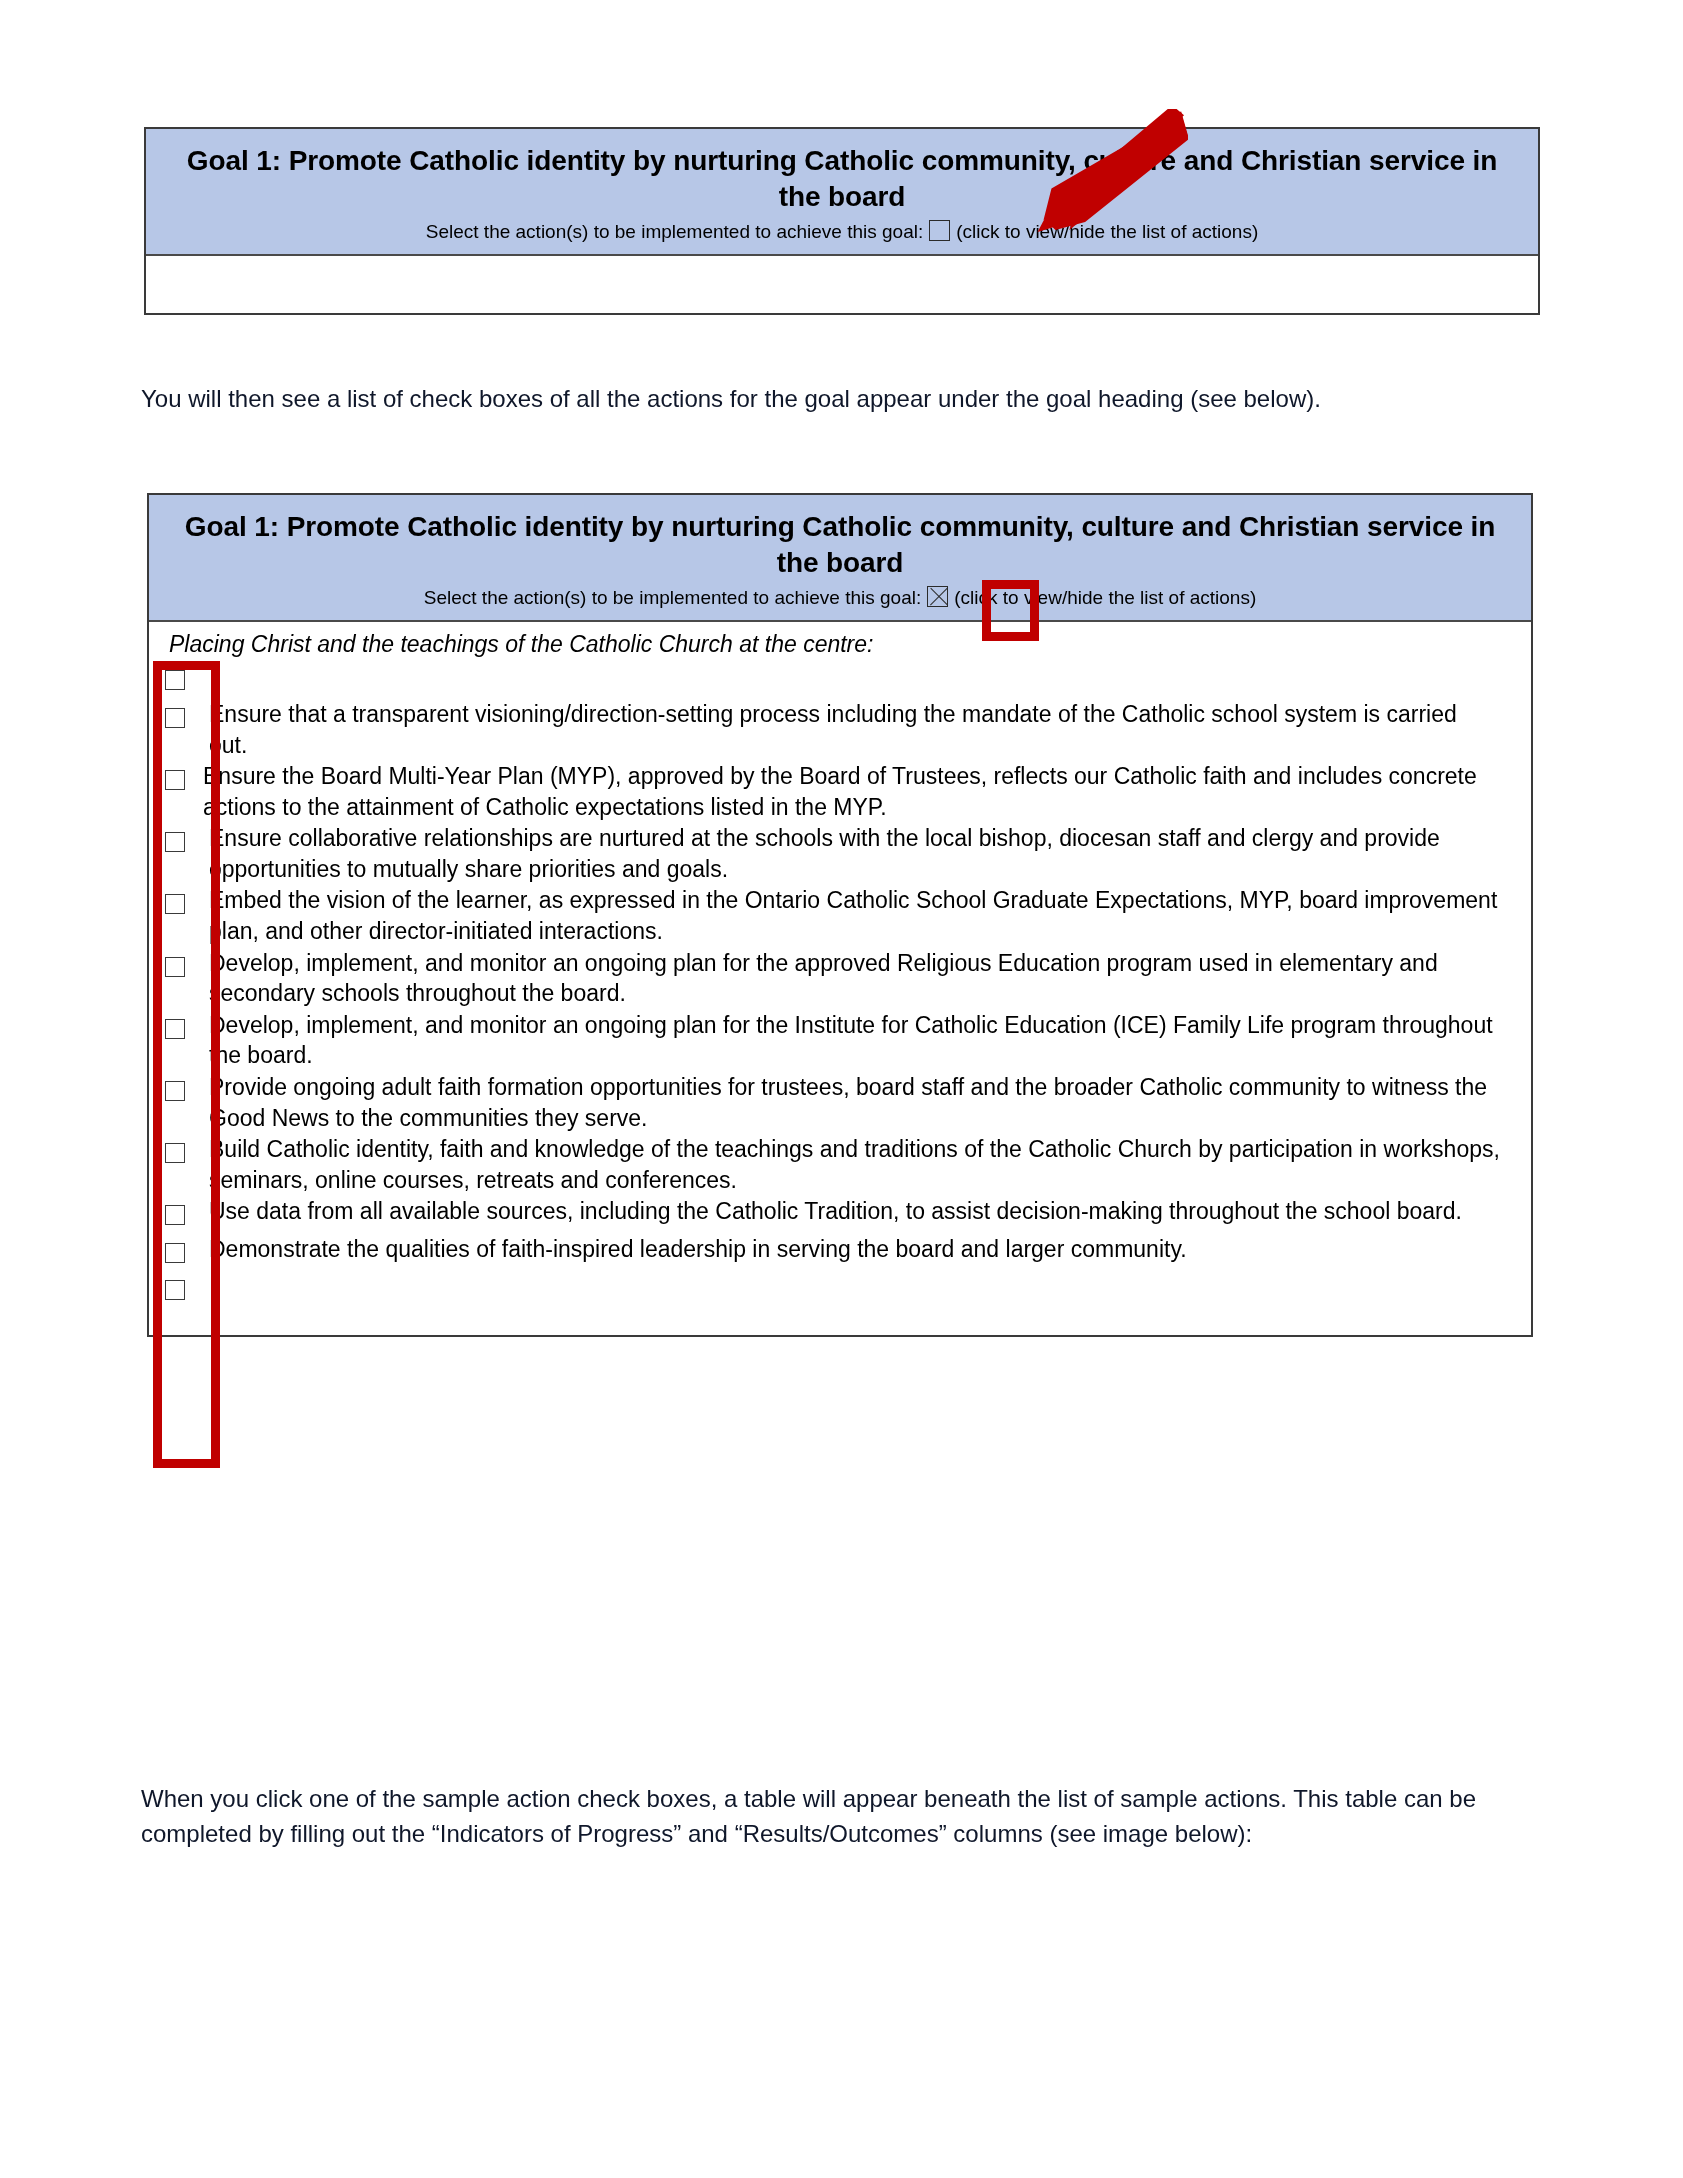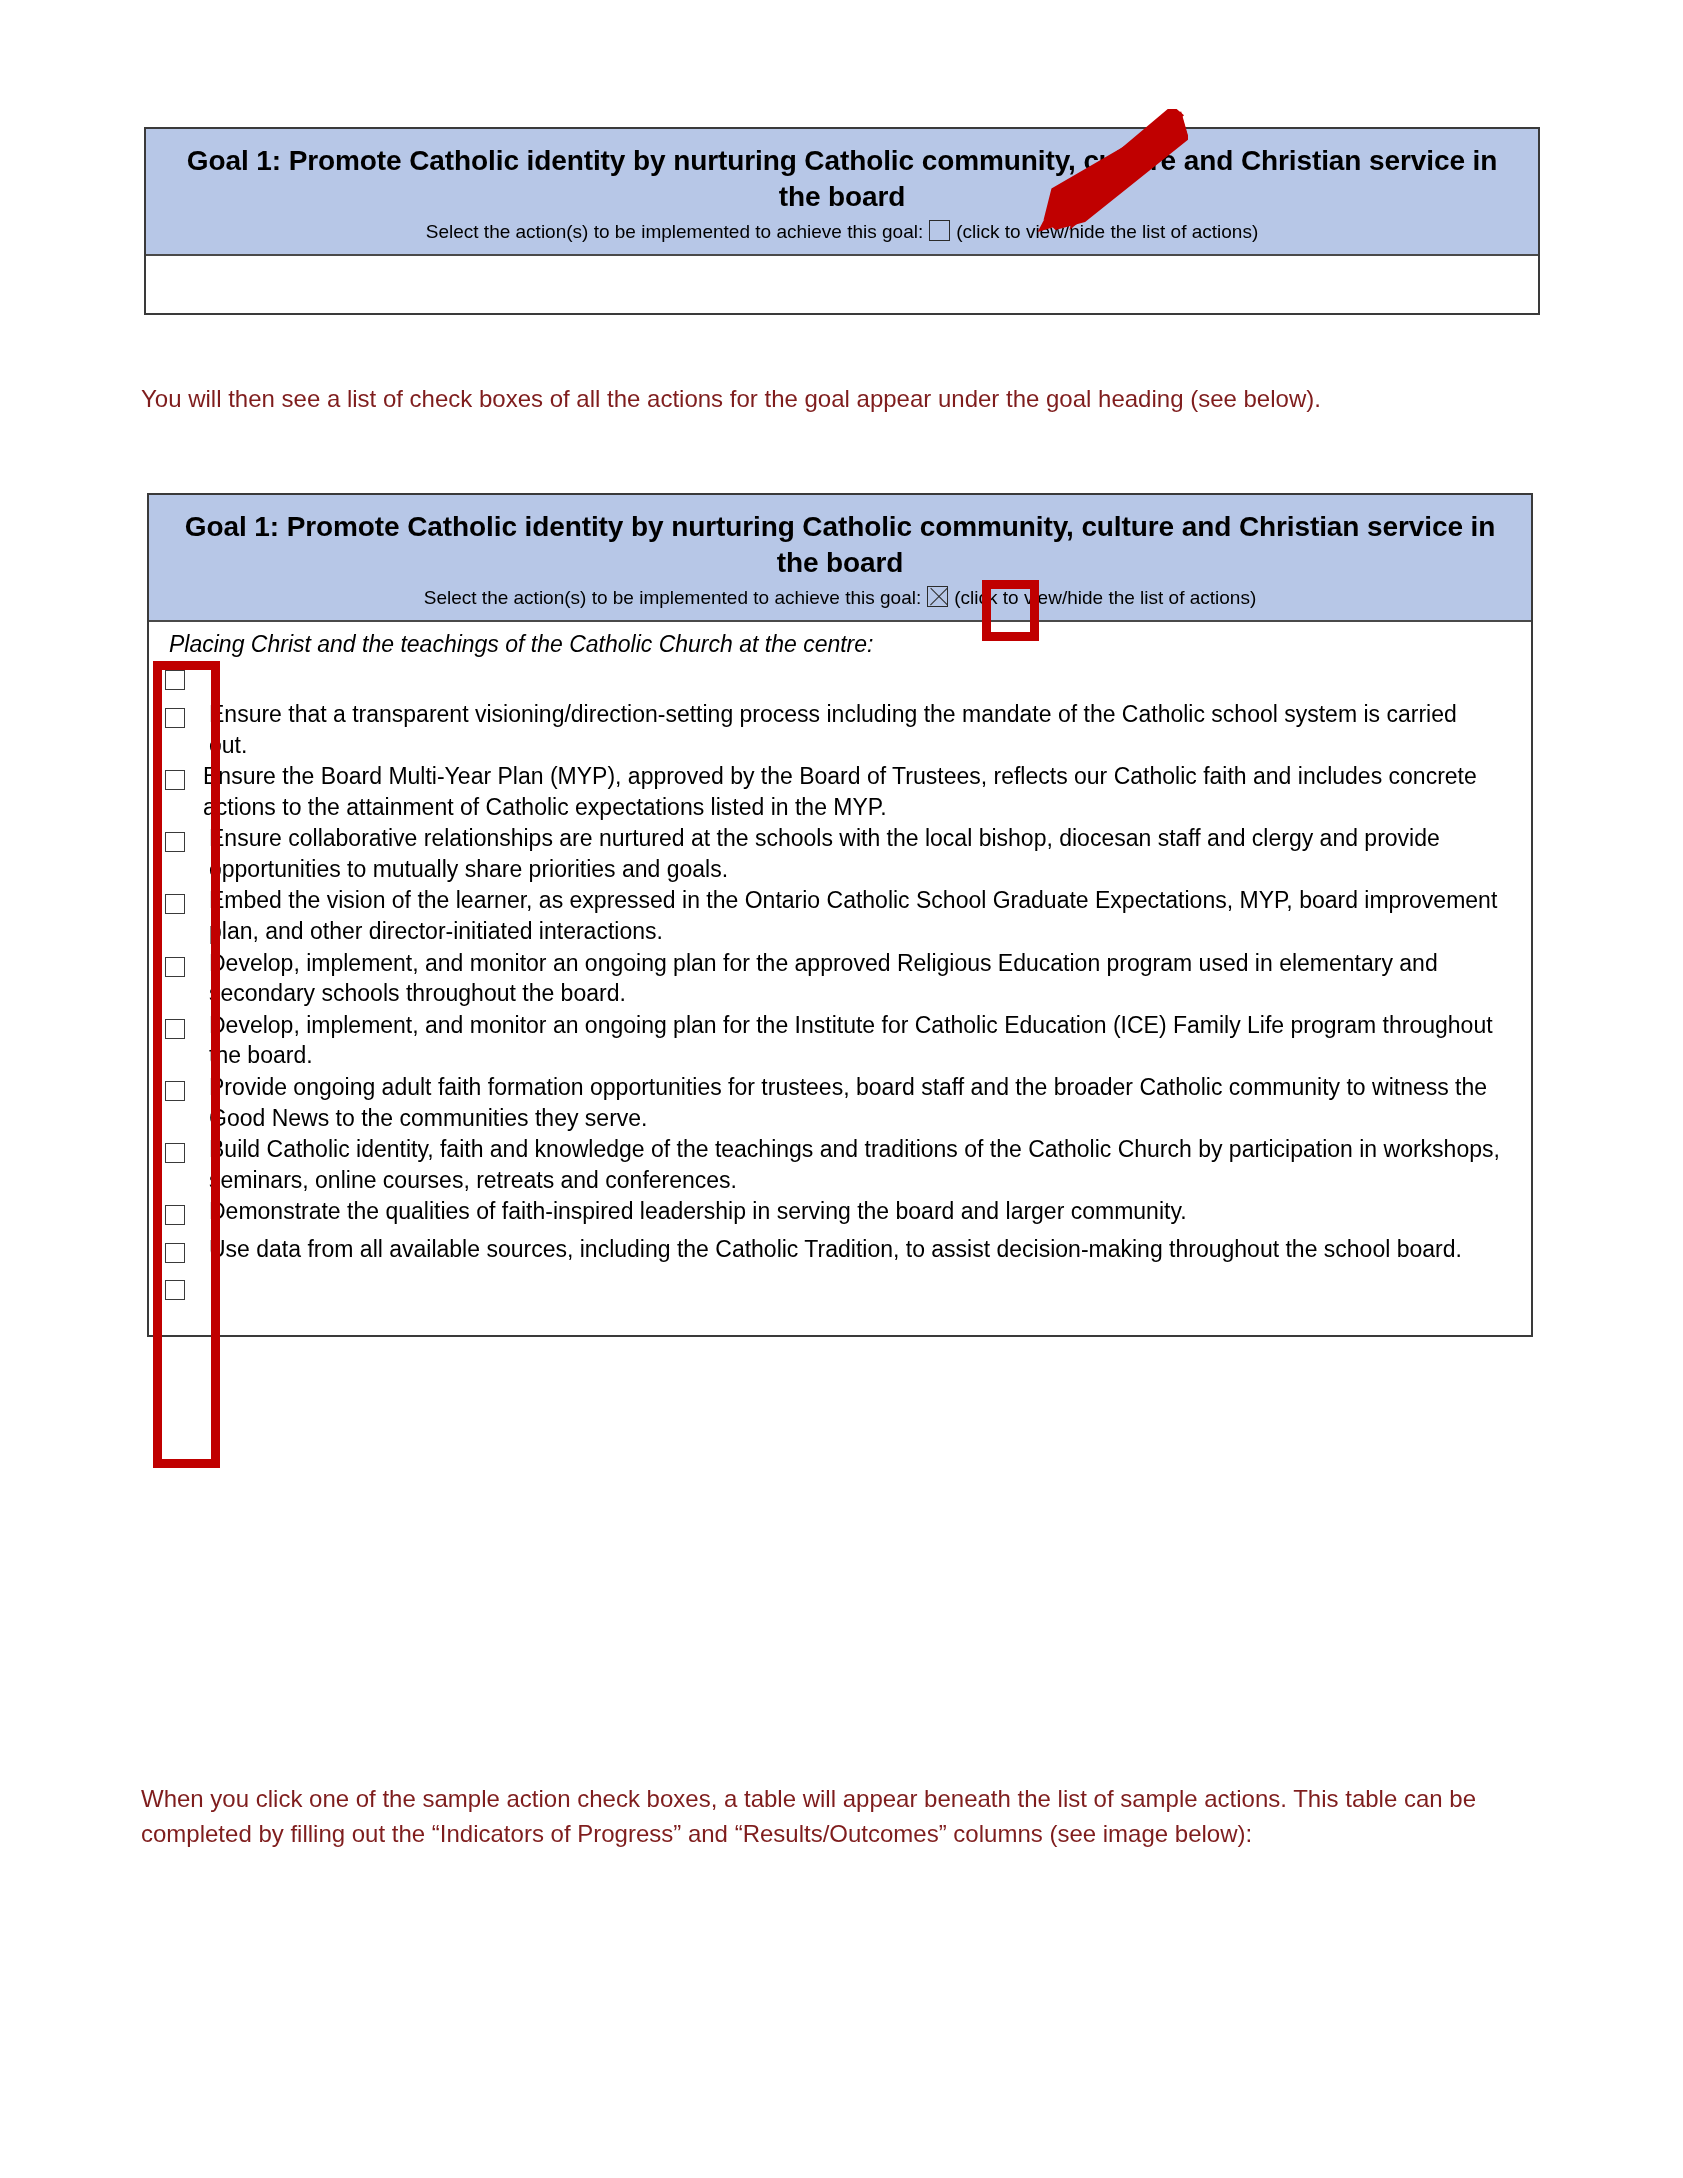--- a/index.html
+++ b/index.html
@@ -122,21 +122,21 @@
   }
   .red-arrow {
     position: absolute;
     z-index: 25;
     pointer-events: none;
   }
 
   
   .red-note {
     position: absolute;
-    color: #7f1d1d;
+    color: #0f172a;
     font-size: 24px;
     line-height: 1.45;
   }
 </style>
 </head>
 <body>
 
 <div class="page">
 
   <div class="goal-box" style="left:144px; top:127px; width:1396px;">
@@ -201,25 +201,25 @@
       <div class="action-item">
         <span class="box-cell"><span class="sqr"></span></span>
         <span class="txt">Provide ongoing adult faith formation opportunities for trustees, board staff and the broader Catholic community to witness the Good News to the communities they serve.</span>
       </div>
       <div class="action-item">
         <span class="box-cell"><span class="sqr"></span></span>
         <span class="txt">Build Catholic identity, faith and knowledge of the teachings and traditions of the Catholic Church by participation in workshops, seminars, online courses, retreats and conferences.</span>
       </div>
       <div class="action-item">
         <span class="box-cell"><span class="sqr"></span></span>
+        <span class="txt">Use data from all available sources, including the Catholic Tradition, to assist decision-making throughout the school board.</span>
+      </div>
+      <div class="action-item">
+        <span class="box-cell"><span class="sqr"></span></span>
         <span class="txt">Demonstrate the qualities of faith-inspired leadership in serving the board and larger community.</span>
-      </div>
-      <div class="action-item">
-        <span class="box-cell"><span class="sqr"></span></span>
-        <span class="txt">Use data from all available sources, including the Catholic Tradition, to assist decision-making throughout the school board.</span>
       </div>
       <div class="action-item">
         <span class="box-cell"><span class="sqr"></span></span>
       </div>
     </div>
   </div>
 
   <div class="red-rect" style="left:982px; top:580px; width:57px; height:61px;"></div>
 
   <div class="red-rect" style="left: 153px; top: 661px; width: 67px; height: 807px;"></div>

